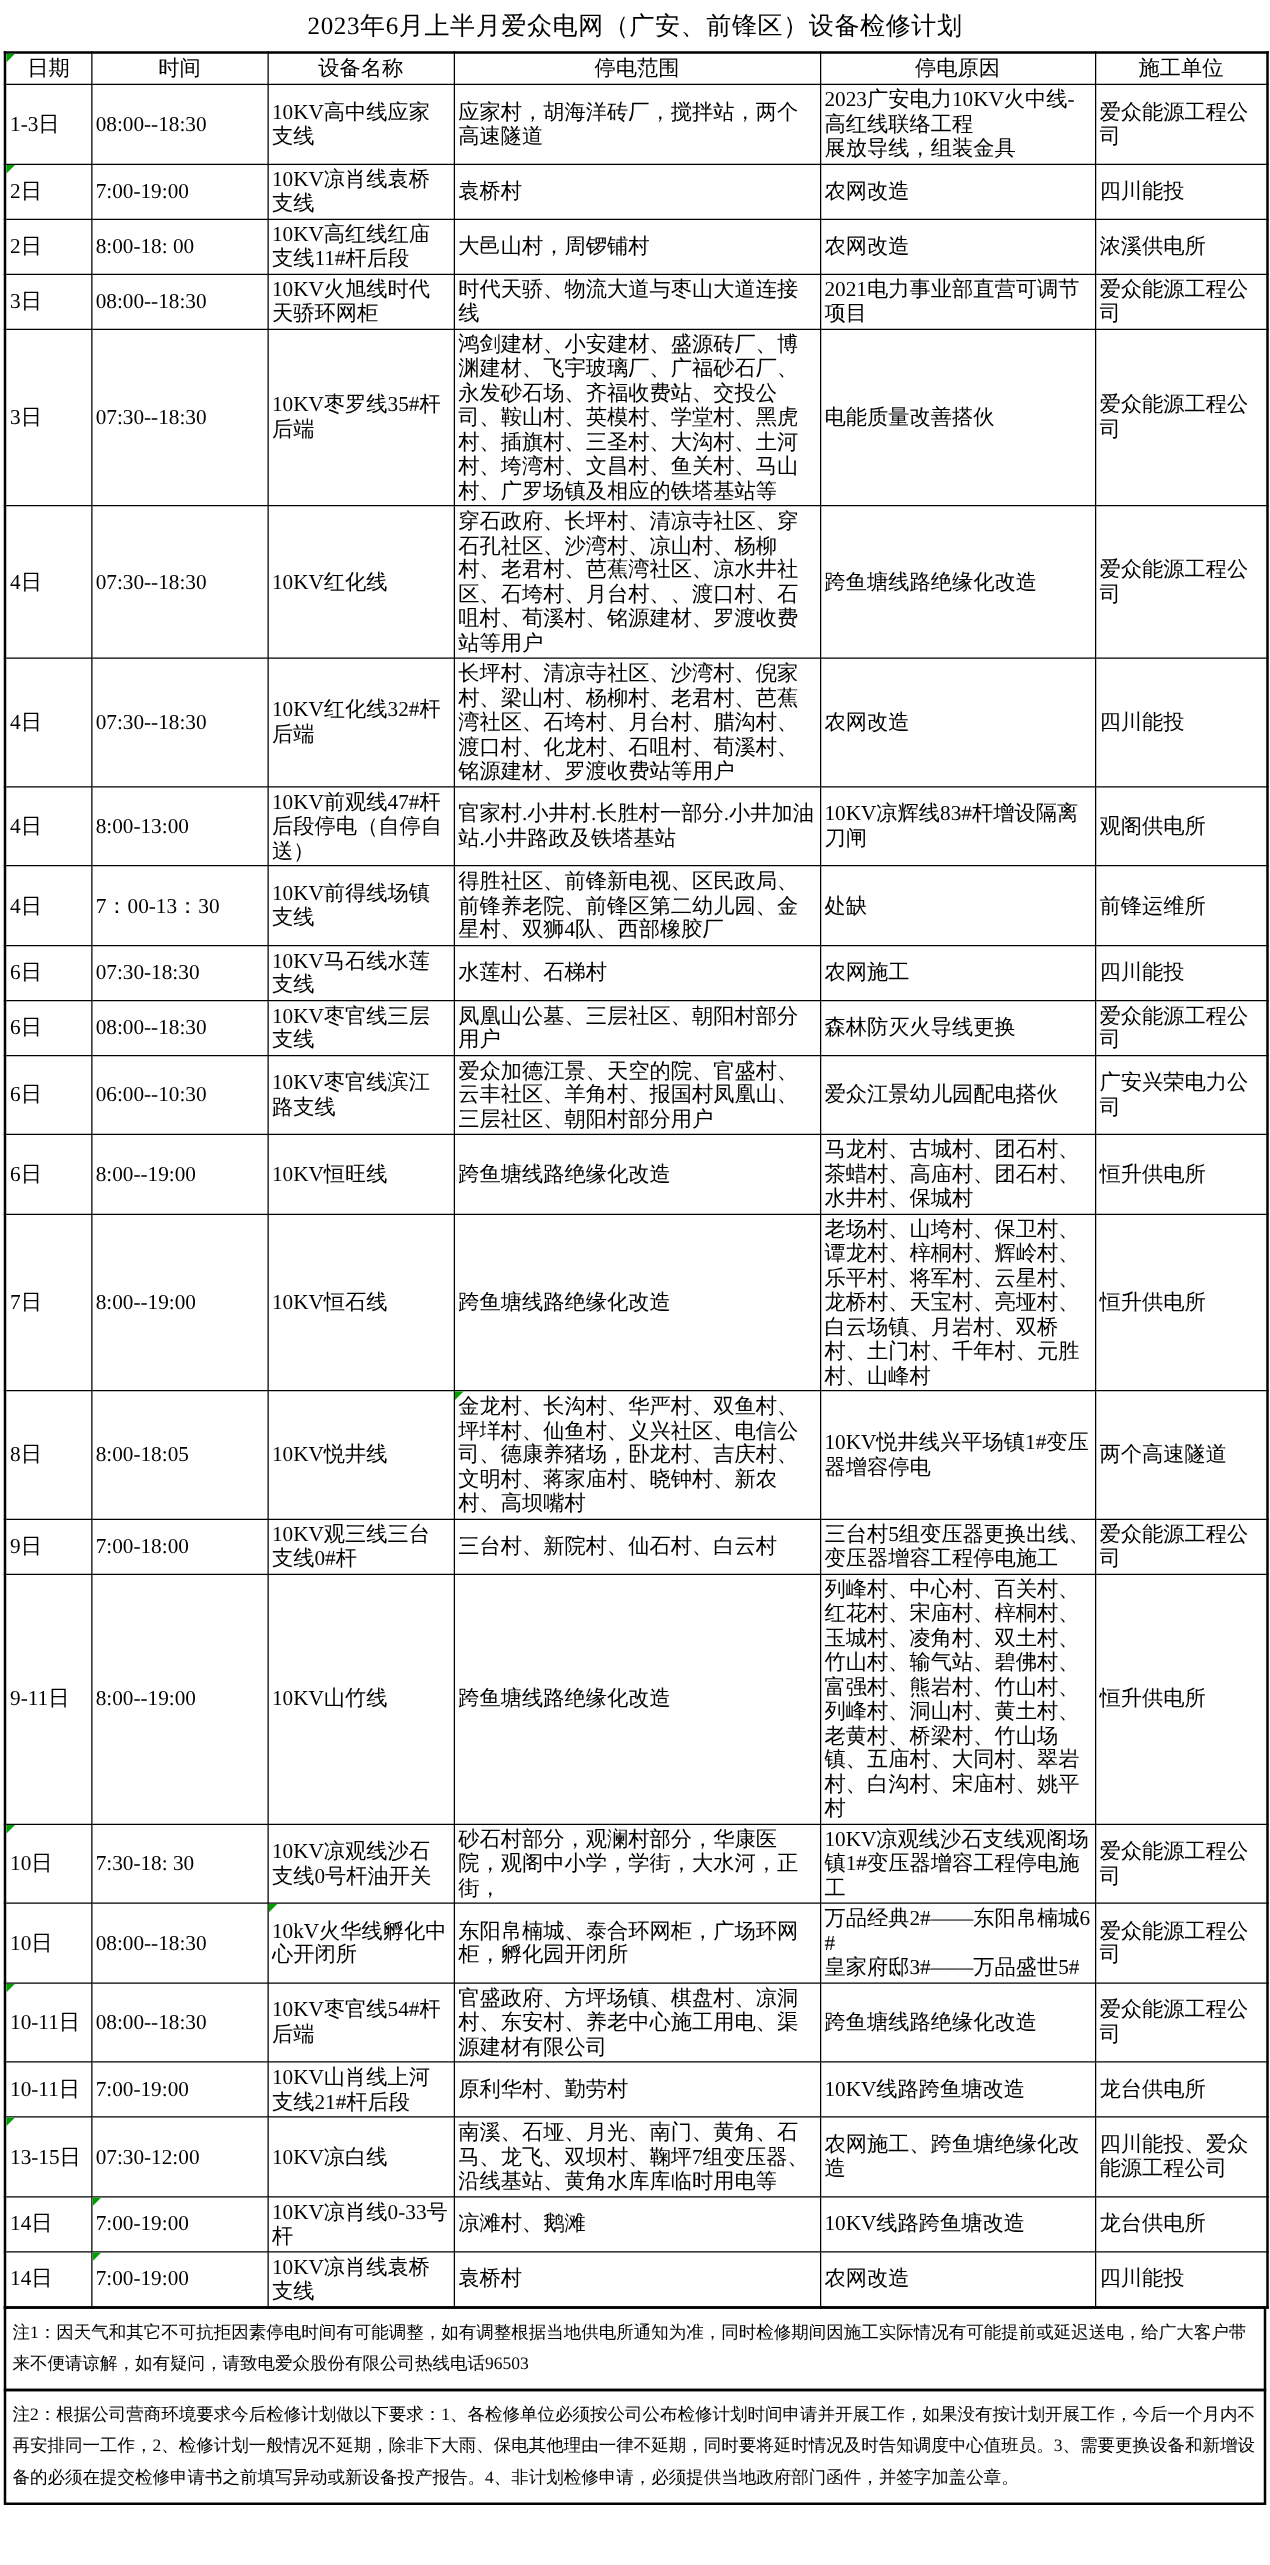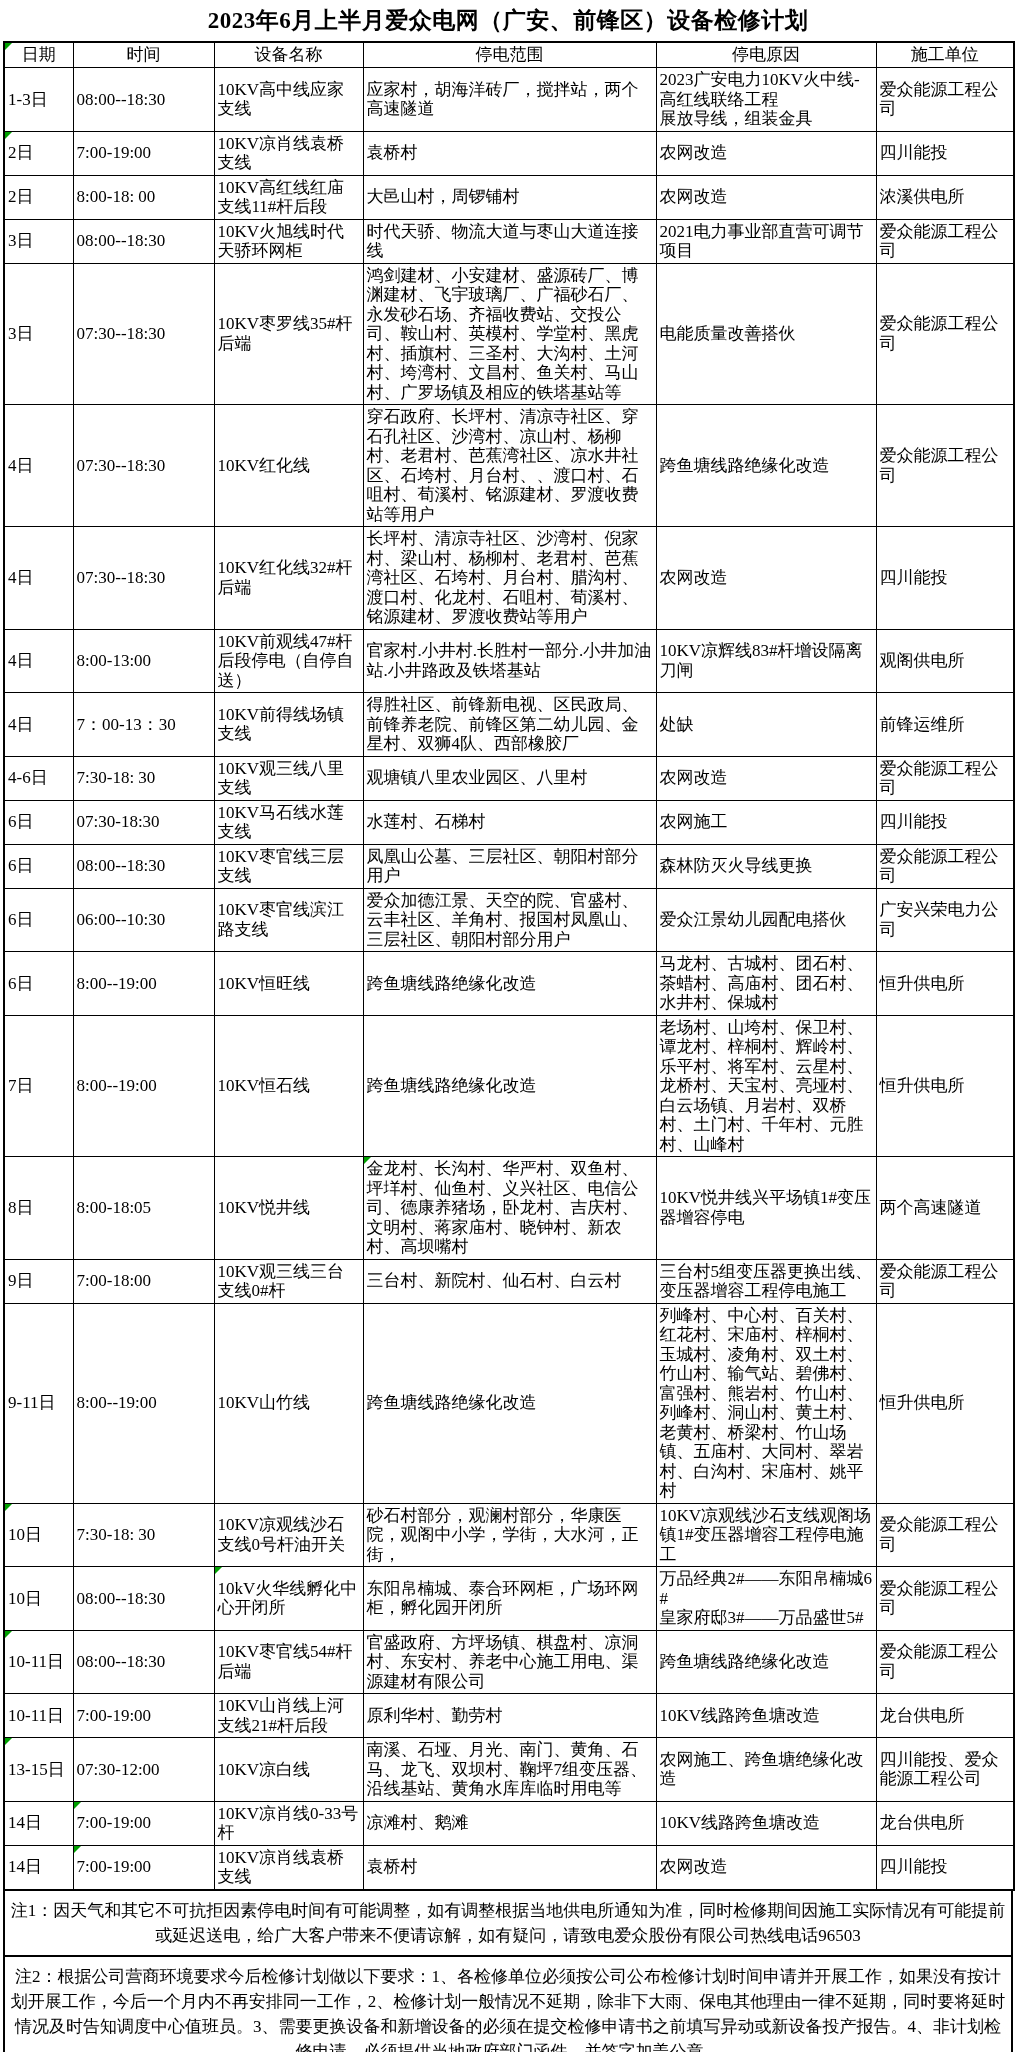--- a/index.html
+++ b/index.html
@@ -1,36 +1,36 @@
 <!DOCTYPE html>
 <html><head>
 <meta charset="utf-8">
 <style>
   html,body { margin:0; padding:0; background:#ffffff; }
   body { width:1016px; color:#000; font-family:"Liberation Serif","DejaVu Serif",serif; }
-  .title { text-align:center; font-weight:bold; font-size:23px; line-height:36px; padding:3px 0 2px 0; letter-spacing:0.5px; }
+  .title { text-align:center; font-weight:normal; font-size:20px; line-height:36px; padding:3px 0 2px 0; letter-spacing:0.5px; }
   .wrap { margin:0 3px; }
   table.grid { width:1010px; border-collapse:collapse; table-layout:fixed; border:2px solid #000;padding-left:25px; }
   table.grid th, table.grid td {
       border:1px solid #000;
       font-size:17px;
       line-height:19.5px;
       padding:2px 3px;
       vertical-align:middle;
       text-align:left;
       position:relative;
       overflow:hidden;
       white-space:pre-wrap;
       word-break:break-all;
   }
   table.grid th { text-align:center; font-weight:normal; height:22px; padding:1px 2px; }
   table.grid td { height:34px; }
   .marker { position:absolute; top:0; left:0; width:0; height:0;
       border-top:7px solid #00a000; border-right:7px solid transparent; }
-  .note { border:2px solid #000; margin-top:-2px; font-size:17px; line-height:25px; padding:7px 5px; word-break:break-all;text-align:center; }
+  .note { border:2px solid #000; margin-top:-2px; font-size:14px; line-height:25px; padding:7px 5px; word-break:break-all; }
 </style>
 </head>
 <body>
 
 <div class="title">2023年6月上半月爱众电网（广安、前锋区）设备检修计划</div>
 
 <div class="wrap">
   <table class="grid">
     <colgroup>
       <col style="width:69px">
@@ -118,28 +118,20 @@
         </tr>
         <tr>
           <td>4日</td>
           <td>7：00-13：30</td>
           <td>10KV前得线场镇支线</td>
           <td>得胜社区、前锋新电视、区民政局、前锋养老院、前锋区第二幼儿园、金星村、双狮4队、西部橡胶厂</td>
           <td>处缺</td>
           <td>前锋运维所</td>
         </tr>
         <tr>
-          <td>4-6日</td>
-          <td>7:30-18: 30</td>
-          <td>10KV观三线八里支线</td>
-          <td>观塘镇八里农业园区、八里村</td>
-          <td>农网改造</td>
-          <td>爱众能源工程公司</td>
-        </tr>
-        <tr>
           <td>6日</td>
           <td>07:30-18:30</td>
           <td>10KV马石线水莲支线</td>
           <td>水莲村、石梯村</td>
           <td>农网施工</td>
           <td>四川能投</td>
         </tr>
         <tr>
           <td>6日</td>
           <td>08:00--18:30</td>

